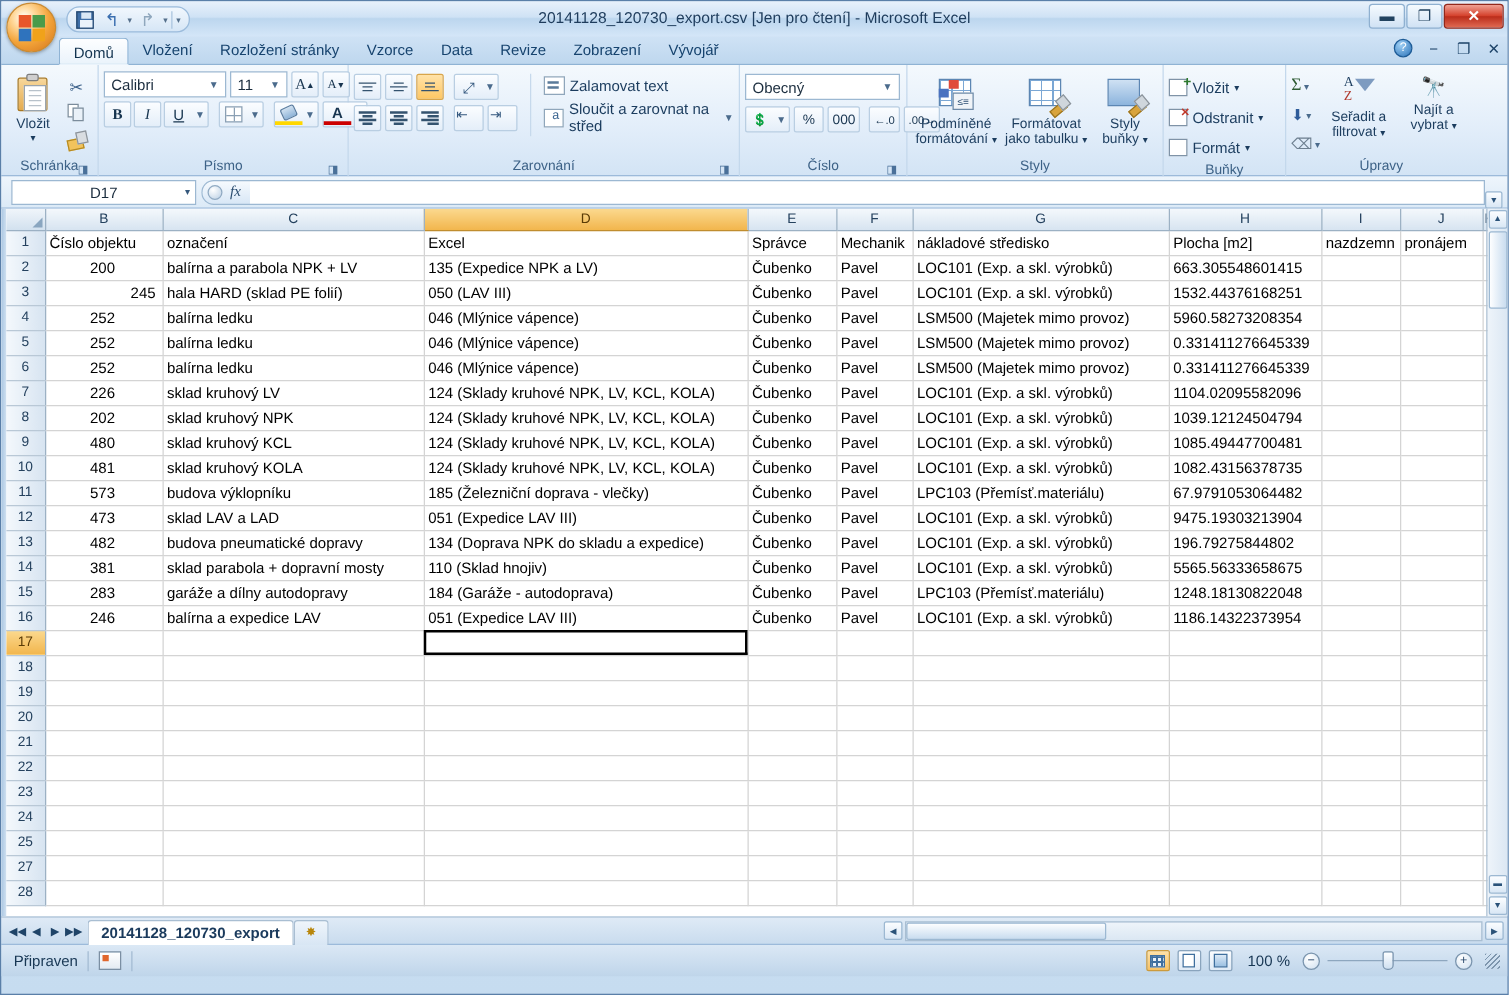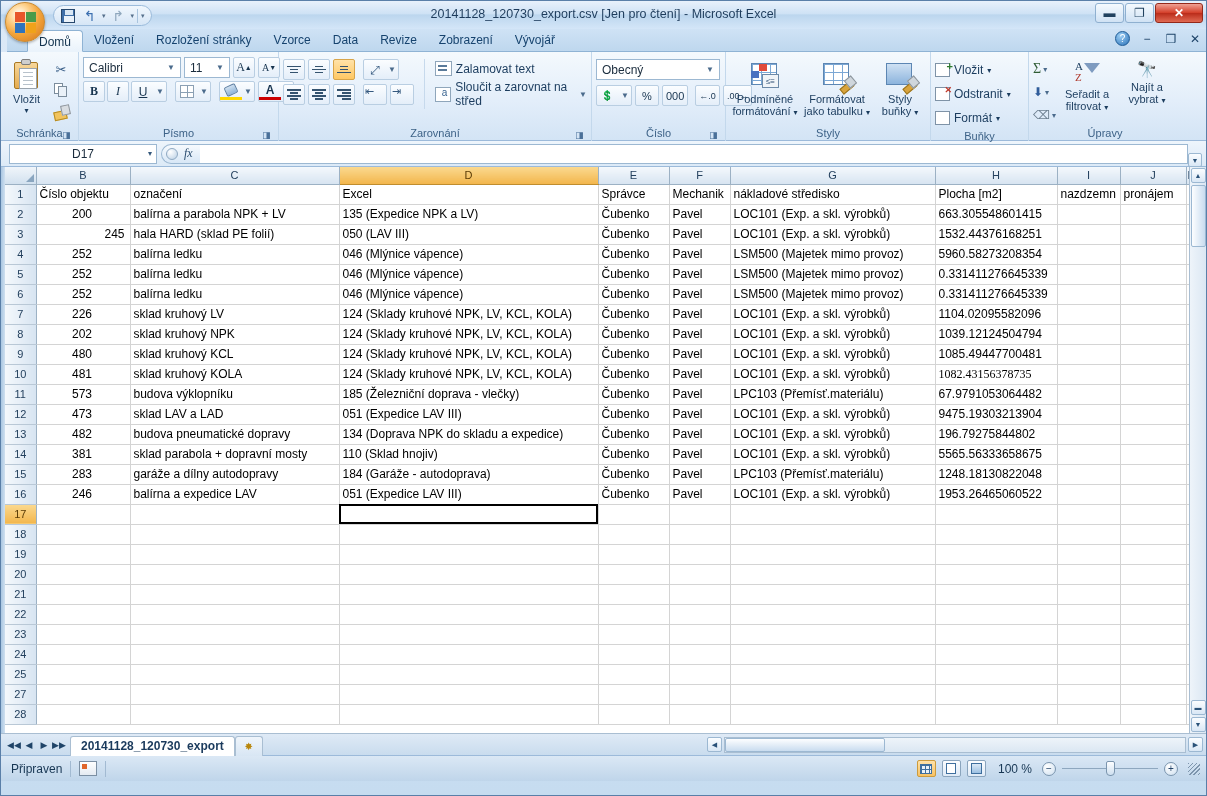--- a/index.html
+++ b/index.html
@@ -87,23 +87,22 @@
     width: 48px;
     background: linear-gradient(#f0a193, #d4412c 48%, #bb2d1b 52%, #e06a53);
     border-color: #93281a; color: #fff; font-weight: bold;
   }
 
   
   .tabbar {
     position: relative; height: 23px;
     background: linear-gradient(#cfe2f5, #bed7ee);
     display: flex; align-items: flex-end;
-    padding-left: 20px;
+    padding-left: 46px;
     border-bottom: 1px solid #8fb3d4;
-    margin-left: 6px;
   }
   .tab {
     height: 22px; line-height: 22px; padding: 0 11px;
     font-size: 12px; color: #16436e; white-space: nowrap;
   }
   .tab.active {
     background: linear-gradient(#fdfeff, #eaf3fb);
     border: 1px solid #8fb3d4; border-bottom: 1px solid #eaf3fb;
     border-radius: 4px 4px 0 0;
     color: #12334f;
@@ -911,21 +910,21 @@
               <td class="cell" style="width: 9px; max-width: 9px;"></td>
             </tr>
             <tr>
               <td class="rowhead">10</td>
               <td class="cell num" style="text-align: center; width: 94px; max-width: 94px;">481</td>
               <td class="cell" style="width: 209px; max-width: 209px;">sklad kruhový KOLA</td>
               <td class="cell" style="width: 259px; max-width: 259px;">124 (Sklady kruhové NPK, LV, KCL, KOLA)</td>
               <td class="cell" style="width: 71px; max-width: 71px;">Čubenko</td>
               <td class="cell" style="width: 61px; max-width: 61px;">Pavel</td>
               <td class="cell" style="width: 205px; max-width: 205px;">LOC101 (Exp. a skl. výrobků)</td>
-              <td class="cell numleft" style="width: 122px; max-width: 122px; font-family: Liberation Serif, serif;">1082.43156378735</td>
+              <td class="cell numleft" style="width: 122px; max-width: 122px;">1082.43156378735</td>
               <td class="cell" style="width: 63px; max-width: 63px;"></td>
               <td class="cell" style="width: 66px; max-width: 66px;"></td>
               <td class="cell" style="width: 9px; max-width: 9px;"></td>
             </tr>
             <tr>
               <td class="rowhead">11</td>
               <td class="cell num" style="text-align: center; width: 94px; max-width: 94px;">573</td>
               <td class="cell" style="width: 209px; max-width: 209px;">budova výklopníku</td>
               <td class="cell" style="width: 259px; max-width: 259px;">185 (Železniční doprava - vlečky)</td>
               <td class="cell" style="width: 71px; max-width: 71px;">Čubenko</td>
@@ -989,21 +988,21 @@
               <td class="cell" style="width: 9px; max-width: 9px;"></td>
             </tr>
             <tr>
               <td class="rowhead">16</td>
               <td class="cell num" style="text-align: center; width: 94px; max-width: 94px;">246</td>
               <td class="cell" style="width: 209px; max-width: 209px;">balírna a expedice LAV</td>
               <td class="cell" style="width: 259px; max-width: 259px;">051 (Expedice LAV III)</td>
               <td class="cell" style="width: 71px; max-width: 71px;">Čubenko</td>
               <td class="cell" style="width: 61px; max-width: 61px;">Pavel</td>
               <td class="cell" style="width: 205px; max-width: 205px;">LOC101 (Exp. a skl. výrobků)</td>
-              <td class="cell numleft" style="width: 122px; max-width: 122px;">1953.26465060522</td>
+              <td class="cell numleft" style="width: 122px; max-width: 122px;">1186.14322373954</td>
               <td class="cell" style="width: 63px; max-width: 63px;"></td>
               <td class="cell" style="width: 66px; max-width: 66px;"></td>
               <td class="cell" style="width: 9px; max-width: 9px;"></td>
             </tr>
             <tr>
               <td class="rowhead sel">17</td>
               <td class="cell num" style="text-align: center; width: 94px; max-width: 94px;"></td>
               <td class="cell" style="width: 209px; max-width: 209px;"></td>
               <td class="cell selcell" style="width: 259px; max-width: 259px;"></td>
               <td class="cell" style="width: 71px; max-width: 71px;"></td>

